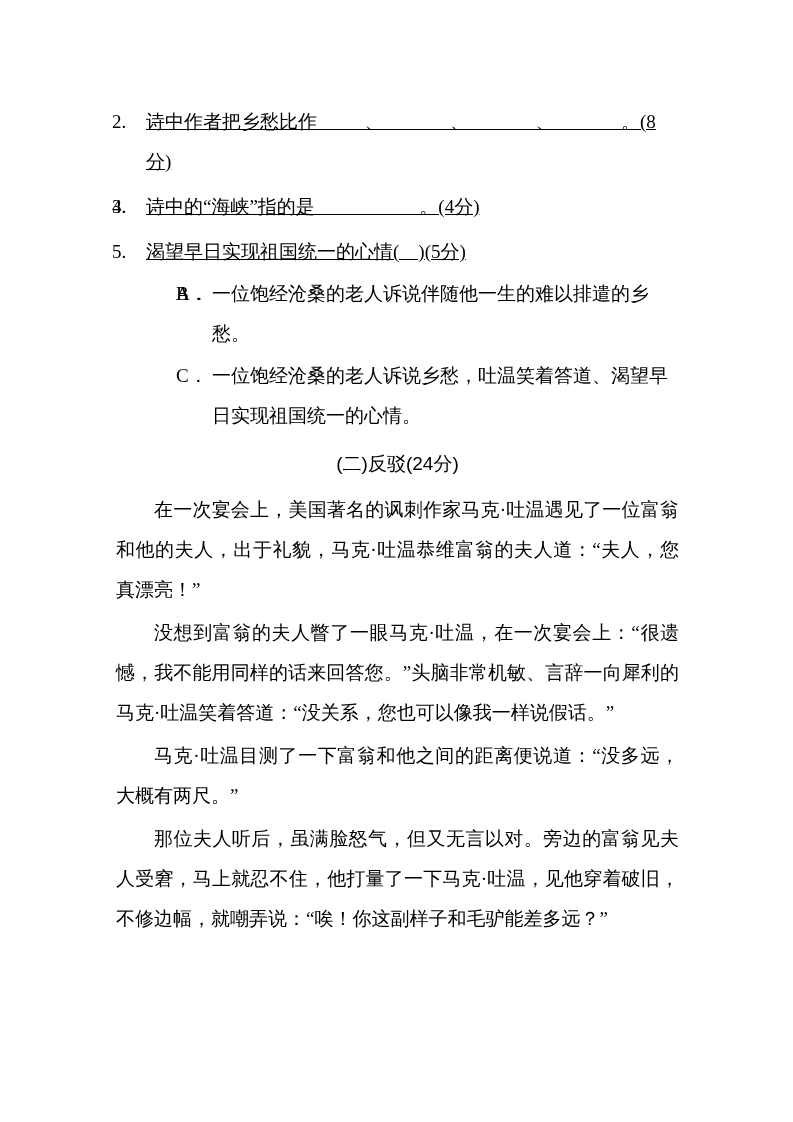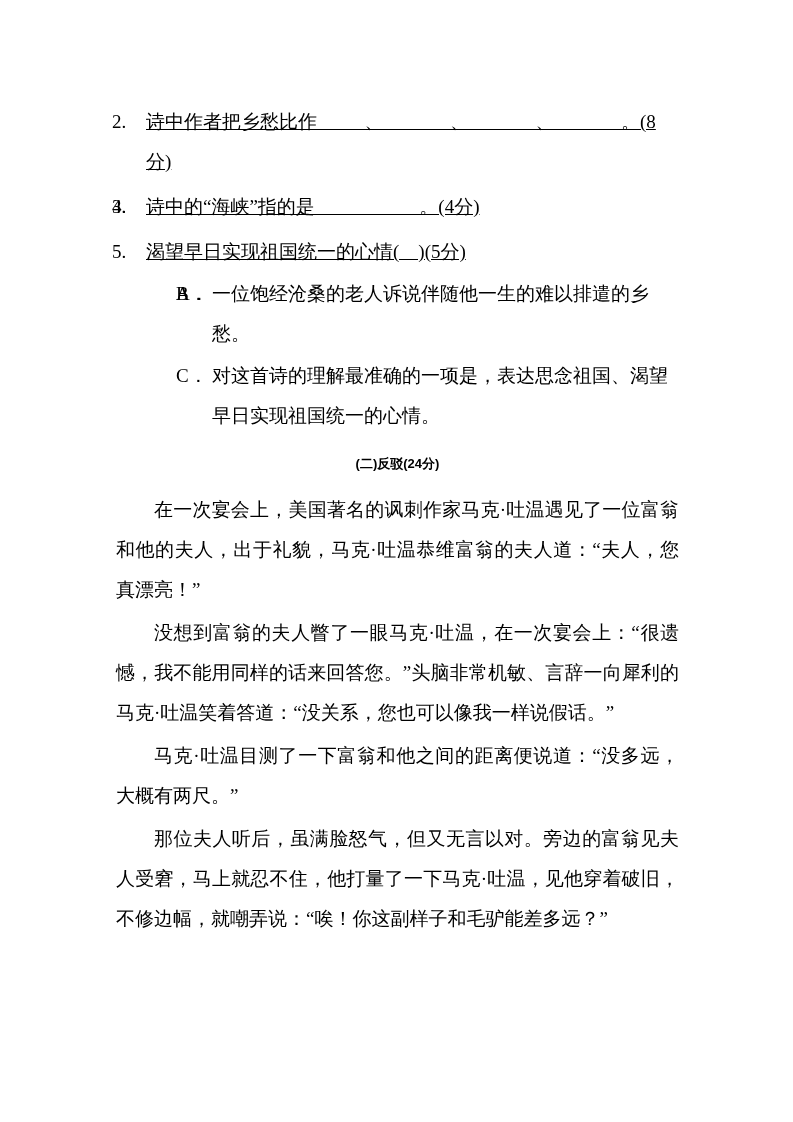--- a/index.html
+++ b/index.html
@@ -33,23 +33,23 @@
     padding-left: 66px;
     margin-top: 2px;
   }
   .opt-letter {
     position: absolute;
     left: 30px;
     top: 0;
   }
   .section-title {
     text-align: center;
-    font-weight: 700;
+    font-weight: 400;
     font-family: "Liberation Sans", "DejaVu Sans", sans-serif;
-    font-size: 13px;
+    font-size: 19px;
     margin: 8px 0 6px 0;
   }
   .passage p {
     text-indent: 2em;
     text-align: justify;
     margin: 3px 4px;
   }
 </style>
 </head>
 <body>
@@ -79,21 +79,21 @@
       <span class="opt-letter">A．</span>
     </div>
 
     <div class="option">
       <span class="opt-letter">B．</span>
       <div class="opt-text">一位饱经沧桑的老人诉说伴随他一生的难以排遣的乡愁。</div>
     </div>
 
     <div class="option">
       <span class="opt-letter">C．</span>
-      <div class="opt-text">对这首诗的理解最准确的一项是，表达思念祖国、渴望早日实现祖国统一的心情。</div>
+      <div class="opt-text">一位饱经沧桑的老人诉说乡愁，吐温笑着答道、渴望早日实现祖国统一的心情。</div>
     </div>
   </div>
 
   <div class="section-title">(二)反驳(24分)</div>
 
   <div class="passage">
     <p>在一次宴会上，美国著名的讽刺作家马克·吐温遇见了一位富翁和他的夫人，出于礼貌，马克·吐温恭维富翁的夫人道：“夫人，您真漂亮！”</p>
     <p>没想到富翁的夫人瞥了一眼马克·吐温，在一次宴会上：“很遗憾，我不能用同样的话来回答您。”头脑非常机敏、言辞一向犀利的马克·吐温笑着答道：“没关系，您也可以像我一样说假话。”</p>
     <p>马克·吐温目测了一下富翁和他之间的距离便说道：“没多远，大概有两尺。”</p>
     <p>那位夫人听后，虽满脸怒气，但又无言以对。旁边的富翁见夫人受窘，马上就忍不住，他打量了一下马克·吐温，见他穿着破旧，不修边幅，就嘲弄说：“唉！你这副样子和毛驴能差多远？”</p>

